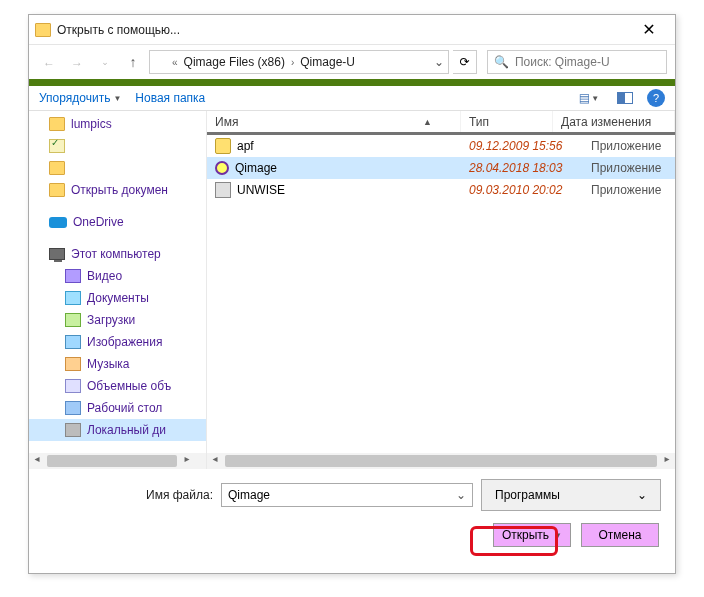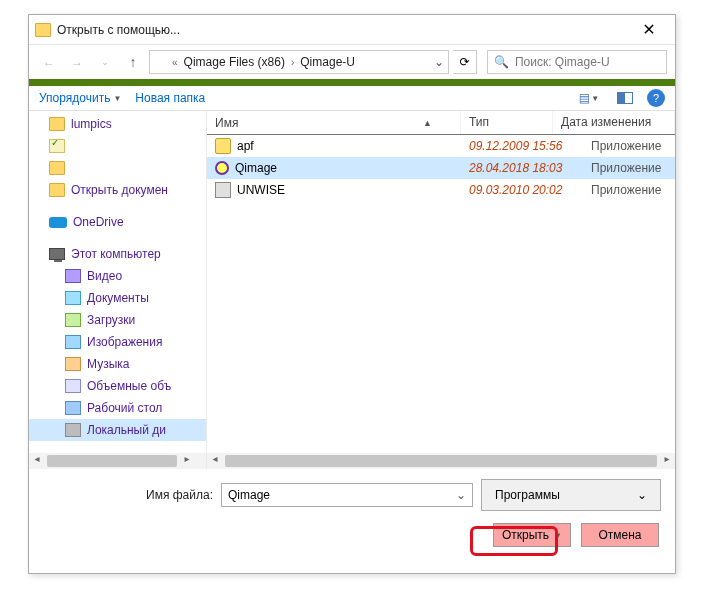--- a/index.html
+++ b/index.html
@@ -39,21 +39,21 @@
 .ico.doc { background: #9fe0ff; border: 1px solid #3aa0d0; }
 .ico.dl { background: #c8f0a0; border: 1px solid #6bae3a; }
 .ico.pic { background: #a0d8ff; border: 1px solid #4a90c0; }
 .ico.music { background: #ffd090; border: 1px solid #d09040; }
 .ico.vol { background: #e0e0ff; border: 1px solid #8888cc; }
 .ico.desk { background: #a0caf8; border: 1px solid #5a8cc8; }
 .ico.disk { background: #bcbcbc; border: 1px solid #888; }
 .ico.check { background: #f8f3c0; border: 1px solid #d0c060; position: relative; }
 .ico.check::after { content:"✓"; position:absolute; left:1px; top:-3px; font-size:10px; color:#2a7a2a; }
 .filepane { flex: 1; position: relative; }
-.cols { display: flex; height: 24px; border-bottom: 1px solid #737373; color: #444; }
+.cols { display: flex; height: 24px; border-bottom: 3px solid #737373; color: #444; }
 .cols .c { padding: 4px 8px; border-right: 1px solid #f2f2f2; }
 .cols .c.name { flex: 0 0 254px; display: flex; align-items: center; }
 .cols .c.name .sort { margin-left: auto; margin-right: 20px; color: #555; font-size: 9px; }
 .cols .c.date { flex: 0 0 122px; }
 .cols .c.type { flex: 1; }
 .row { display: flex; height: 22px; align-items: center; }
 .row.selected { background: #cde8ff; }
 .row .cell { padding: 0 8px; }
 .row .cell.name { flex: 0 0 254px; display: flex; align-items: center; gap: 6px; }
 .row .cell.date { flex: 0 0 122px; color: #c2410c; font-style: italic; }
@@ -67,21 +67,21 @@
 .hscroll .thumb { height: 12px; background: #c6c6c6; border-radius: 2px; margin: 0 2px; }
 .tree .hscroll .thumb { flex: 0 0 130px; }
 .filepane .hscroll .thumb { flex: 1; }
 .bottom { padding: 10px 14px 14px; }
 .fname-row { display: flex; align-items: center; gap: 8px; margin-bottom: 12px; }
 .fname-label { width: 170px; text-align: right; color: #222; }
 .fname-input { flex: 1; height: 24px; border: 1px solid #aaa; padding: 0 6px; display: flex; align-items: center; justify-content: space-between; background: #fff; }
 .fname-input .dd { color: #555; }
 .filter { width: 180px; height: 32px; border: 1px solid #aaa; padding: 0 13px; display: flex; align-items: center; justify-content: space-between; background: #f0f0f0; }
 .btn-row { display: flex; justify-content: flex-end; gap: 10px; padding-right: 2px; }
-.btn { min-width: 78px; height: 24px; border: 1px solid #999; background: #fca5a5; display: flex; align-items: center; justify-content: center; padding: 0 8px; gap: 3px; }
+.btn { min-width: 78px; height: 24px; border: 1px solid #999; background: #f0abfc; display: flex; align-items: center; justify-content: center; padding: 0 8px; gap: 3px; }
 .btn.open { position: relative; }
 .highlight-ring { position: absolute; border: 3px solid #e01020; border-radius: 6px; pointer-events: none; }
 .ring-open { left: 470px; top: 526px; width: 88px; height: 30px; }
 .btn .dd { font-size: 8px; color: #555; margin-left: 2px; }
 </style>
 </head>
 <body>
 
 <div class="dialog">
 

